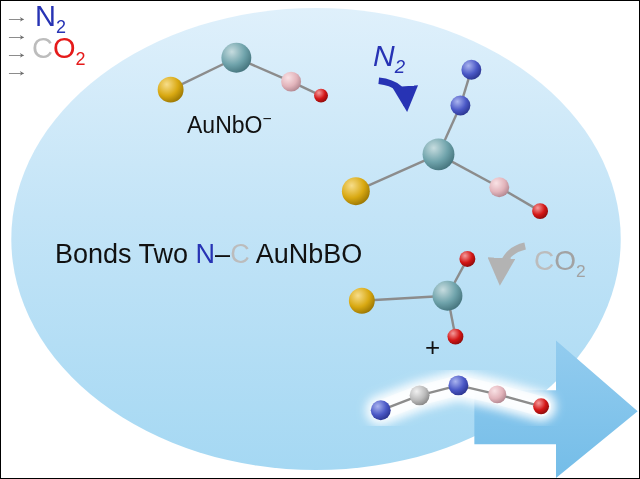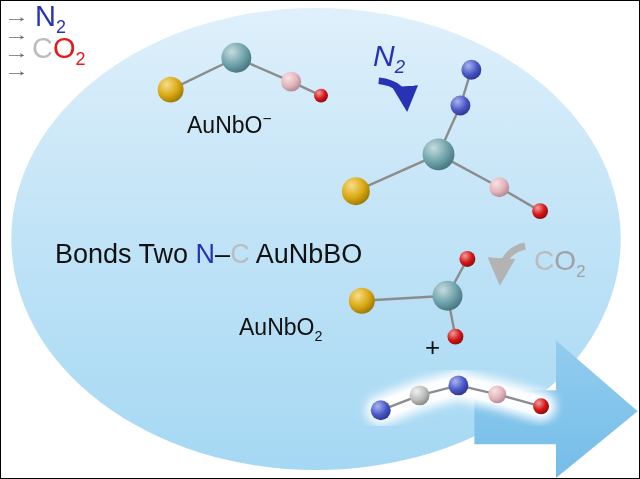--- a/index.html
+++ b/index.html
@@ -167,22 +167,19 @@
 
 
   <div class="lbl" style="left:54px;top:239px;font-size:27px">
     <span>Bonds Two </span><span class="c-blue">N</span><span>–</span><span class="c-gray">C</span><span> AuNbBO</span>
   </div>
 
   <div class="lbl" style="left:533px;top:245px;font-size:28px">
     <span class="c-gray">C</span><span class="c-gray2">O</span><sub class="c-gray2">2</sub>
   </div>
 
-  <div class="lbl" style="left:238px;top:314px;font-size:23px">
-    <span>AuNbO</span><sub>2</sub>
-  </div>
 
   <div class="lbl" style="left:424px;top:332px;font-size:26px">
     <span>+</span>
   </div>
 
 
 </div>
 
 </body></html>

